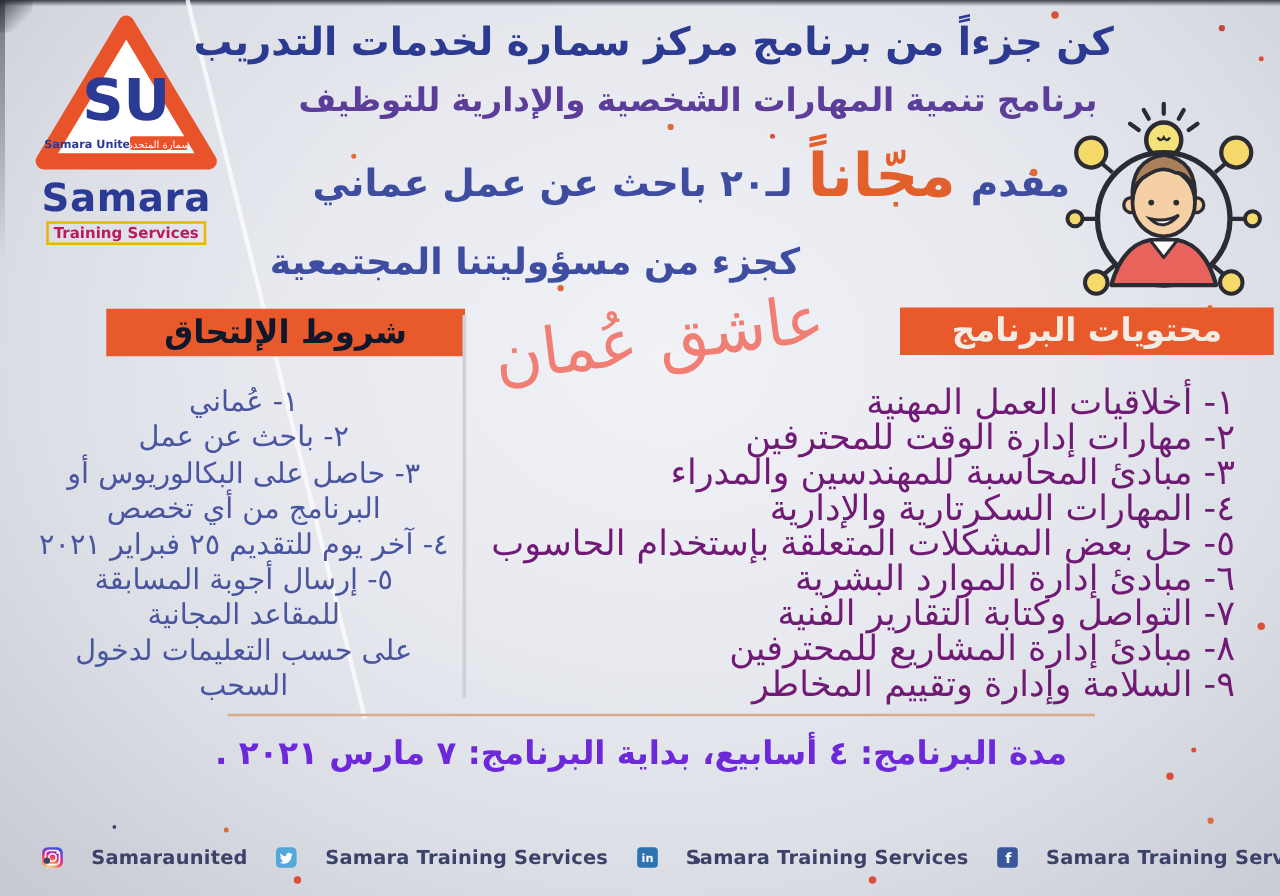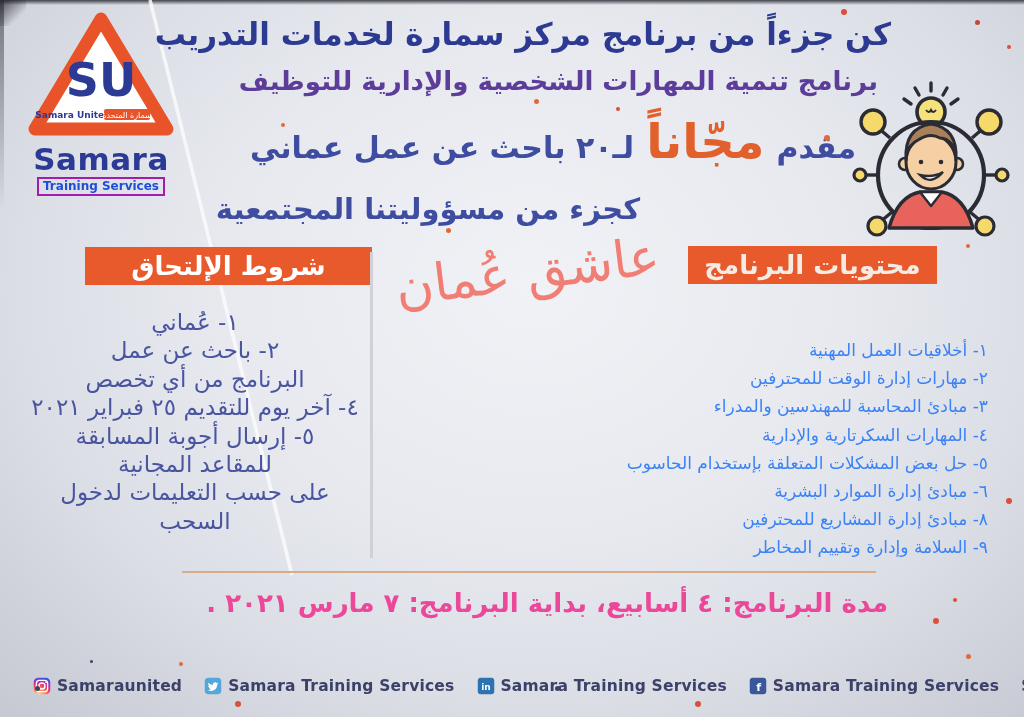--- a/index.html
+++ b/index.html
@@ -12,45 +12,45 @@
   .abs{position:absolute;}
   
   .edge-top{top:0;left:0;right:0;height:5px;background:linear-gradient(rgba(38,39,48,.85),rgba(38,39,48,0));}
   .edge-left{top:0;left:0;width:4px;height:210px;background:linear-gradient(rgba(38,39,48,.55),rgba(38,39,48,0));}
   .corner-tl{top:0;left:0;width:26px;height:26px;background:linear-gradient(135deg,rgba(40,41,50,.8),rgba(40,41,50,0) 70%);}
   
   .diag{pointer-events:none;top:0;left:0;}
   
   .logo-wrap{left:26px;top:10px;width:150px;text-align:center;}
   .samara-word{color:#2b3a94;font-weight:bold;font-size:31px;letter-spacing:.5px;line-height:1;}
-  .training-box{display:inline-block;border:2px solid #a21caf;color:#1d4ed8;font-weight:bold;font-size:12px;padding:0 4px;margin-top:1px;line-height:15px;text-align:center;}
+  .training-box{display:inline-block;border:2px solid #eab308;color:#be185d;font-weight:bold;font-size:12px;padding:0 4px;margin-top:1px;line-height:15px;text-align:center;}
   
   .hl1{right:133px;top:16px;font-size:31px;font-weight:bold;color:#2c3a92;direction:rtl;white-space:nowrap;}
   .hl2{right:146px;top:66px;font-size:26px;font-weight:bold;color:#5c3d99;direction:rtl;white-space:nowrap;}
   
   .offer{right:168px;top:120px;direction:rtl;display:flex;align-items:baseline;gap:12px;white-space:nowrap;}
   .offer .pre,.offer .post{font-size:30px;font-weight:bold;color:#3e4da0;}
   .offer .free{font-size:48px;font-weight:bold;color:#e2602c;line-height:.9;}
   .offer2{right:384px;top:192px;font-size:29px;font-weight:bold;color:#3e4da0;direction:rtl;white-space:nowrap;}
   
   .watermark{left:392px;top:258px;font-size:52px;color:#f2756a;direction:rtl;transform:rotate(-7deg);transform-origin:left top;white-space:nowrap;opacity:.92;}
   
   .bar{height:38px;background:#e8592b;text-align:center;line-height:38px;font-size:26px;font-weight:bold;direction:rtl;}
-  .bar-left{left:85px;top:247px;width:287px;color:#ffffff;}
-  .bar-right{left:688px;top:246px;width:249px;color:#f2ece4;}
+  .bar-left{left:85px;top:247px;width:287px;color:#0f172a;}
+  .bar-right{left:720px;top:246px;width:299px;color:#f2ece4;}
   .divider{left:370px;top:252px;width:3px;height:306px;background:#cfd0d8;}
   
   .cond-list{left:28px;top:308px;width:334px;direction:rtl;color:#4a55a0;font-size:23px;line-height:28.4px;text-align:center;}
-  .cont-list{left:556px;top:308px;width:432px;direction:rtl;color:#3b82f6;font-size:17px;line-height:28.2px;text-align:right;white-space:nowrap;margin-top:28px;}
+  .cont-list{left:556px;top:308px;width:432px;direction:rtl;color:#701a75;font-size:28px;line-height:28.2px;text-align:right;white-space:nowrap;}
   
   .tan-rule{left:182px;top:571px;width:694px;height:2px;background:#d8ac88;}
-  .schedule{left:172px;top:588px;width:716px;text-align:right;font-size:26px;font-weight:bold;color:#ec4899;direction:rtl;}
+  .schedule{left:172px;top:588px;width:716px;text-align:left;font-size:26px;font-weight:bold;color:#6d28d9;direction:rtl;}
   
   .footer{left:33px;top:672px;width:978px;height:28px;display:flex;align-items:center;}
-  .soc{display:flex;align-items:center;gap:6px;margin-right:22px;cursor:pointer;}
+  .soc{display:flex;align-items:center;gap:22px;margin-right:22px;cursor:pointer;}
   .soc-label{font-size:15.5px;font-weight:bold;color:#3b4168;white-space:nowrap;letter-spacing:.2px;}
   .brand-label{margin-left:auto;margin-right:0;}
   .soc svg{display:block;}
   
   .dot{border-radius:50%;}
 </style>
 </head>
 <body>
 
 <div class="abs edge-top"></div>
@@ -128,34 +128,36 @@
 
 <div class="abs watermark">عاشق عُمان</div>
 
 <div class="abs bar bar-left">شروط الإلتحاق</div>
 <div class="abs bar bar-right">محتويات البرنامج</div>
 <div class="abs divider"></div>
 
 <div class="abs cond-list">
   <div>١- عُماني</div>
   <div>٢- باحث عن عمل</div>
+  <div>٣- حاصل على البكالوريوس أو</div>
   <div>البرنامج من أي تخصص</div>
   <div>٤- آخر يوم للتقديم ٢٥ فبراير ٢٠٢١</div>
   <div>٥- إرسال أجوبة المسابقة</div>
   <div>للمقاعد المجانية</div>
   <div>على حسب التعليمات لدخول السحب</div>
 </div>
 
 <div class="abs cont-list">
   <div>١- أخلاقيات العمل المهنية</div>
   <div>٢- مهارات إدارة الوقت للمحترفين</div>
   <div>٣- مبادئ المحاسبة للمهندسين والمدراء</div>
   <div>٤- المهارات السكرتارية والإدارية</div>
   <div>٥- حل بعض المشكلات المتعلقة بإستخدام الحاسوب</div>
   <div>٦- مبادئ إدارة الموارد البشرية</div>
+  <div>٧- التواصل وكتابة التقارير الفنية</div>
   <div>٨- مبادئ إدارة المشاريع للمحترفين</div>
   <div>٩- السلامة وإدارة وتقييم المخاطر</div>
 </div>
 
 <div class="abs tan-rule"></div>
 <div class="abs schedule">مدة البرنامج: ٤ أسابيع، بداية البرنامج: ٧ مارس ٢٠٢١ .</div>
 
 <div class="abs footer">
   <div class="soc">
     <svg width="18" height="18" viewBox="0 0 24 24">

